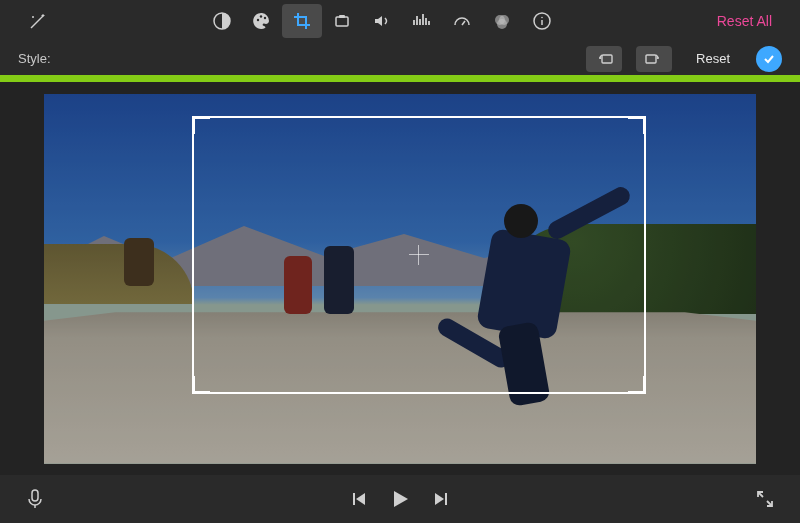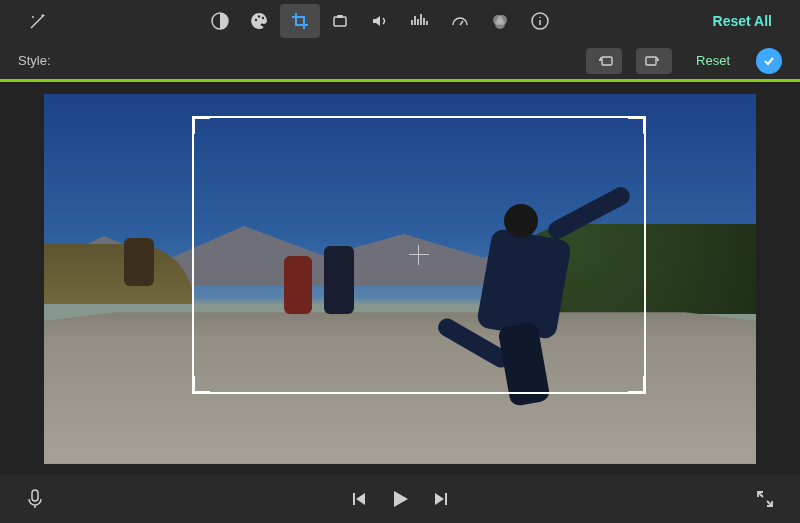--- a/index.html
+++ b/index.html
@@ -5,32 +5,32 @@
   * { box-sizing: border-box; margin: 0; padding: 0; }
   html, body { width: 800px; height: 523px; background: #0a0a0a; font-family: -apple-system, "Helvetica Neue", Arial, sans-serif; overflow: hidden; }
   .app { width: 800px; height: 523px; background: #2a2a2a; display: flex; flex-direction: column; }
 
   
   .toolbar { height: 42px; background: #2a2a2a; display: flex; align-items: center; padding: 0 18px; }
   .toolbar .wand { margin-right: auto; }
   .tool-icons { display: flex; align-items: center; gap: 0; }
   .tool-btn { width: 40px; height: 34px; display: flex; align-items: center; justify-content: center; cursor: pointer; border-radius: 4px; color: #b8b8b8; }
   .tool-btn.active { background: #4a4a4a; color: #3ea8ff; }
-  .reset-all { margin-left: auto; color: #5eead4; font-size: 14px; padding: 4px 10px; cursor: pointer; font-weight: bold; }
-
-  
-  .stylebar { height: 40px; background: #2a2a2a; display: flex; align-items: center; padding: 0 18px; gap: 10px; border-bottom: 3px solid #84cc16; }
+  .reset-all { margin-left: auto; color: #ec4899; font-size: 14px; padding: 4px 10px; cursor: pointer; }
+
+  
+  .stylebar { height: 40px; background: #2a2a2a; display: flex; align-items: center; padding: 0 18px; gap: 10px; border-bottom: 7px solid #84cc16; }
   .style-label { color: #c8c8c8; font-size: 13px; }
   .seg { display: flex; border-radius: 4px; overflow: hidden; }
   .seg-btn { background: #4a4a4a; color: #e6e6e6; font-size: 13px; padding: 4px 14px; border: none; cursor: pointer; border-right: 1px solid #2a2a2a; }
   .seg-btn:last-child { border-right: none; }
   .seg-btn.selected { background: #161616; color: #fff; }
   .stylebar .spacer { flex: 1; }
   .rot-btn { width: 36px; height: 26px; background: #4a4a4a; display: flex; align-items: center; justify-content: center; border-radius: 4px; margin-right: 4px; cursor: pointer; }
-  .reset-btn { color: #86efac; font-size: 13px; padding: 4px 10px; cursor: pointer; }
+  .reset-btn { color: #e5e5e5; font-size: 13px; padding: 4px 10px; cursor: pointer; }
   .apply-btn { width: 26px; height: 26px; border-radius: 50%; background: #3ea8ff; display: flex; align-items: center; justify-content: center; cursor: pointer; margin-left: 6px; }
 
   
   .viewer { flex: 1; background: #232323; position: relative; display: flex; align-items: center; justify-content: center; }
   .frame { width: 712px; height: 370px; position: relative; overflow: hidden; }
   .sky { position: absolute; inset: 0; background: linear-gradient(#1f4fa8 0%, #3877c8 40%, #6fa3d8 55%, #a7bdb0 57%); }
   .mtn { position: absolute; bottom: 178px; left: 0; right: 0; height: 80px; }
   .road { position: absolute; left: 0; right: 0; bottom: 0; height: 210px; background: linear-gradient(#7a7468 0%, #b8b2a4 40%, #cfc9bc 100%); clip-path: polygon(0% 100%, 0% 32%, 10% 28%, 90% 28%, 100% 32%, 100% 100%); }
   .grass-l { position:absolute; left:0; bottom:160px; width:150px; height:60px; background: linear-gradient(#73683a,#8c8048); border-radius: 0 60px 0 0; }
   .grass-r { position:absolute; right:0; bottom:150px; width:260px; height:90px; background: radial-gradient(circle at 30% 20%, #3b5a2a, #23381a); border-radius: 80px 0 0 0; }

